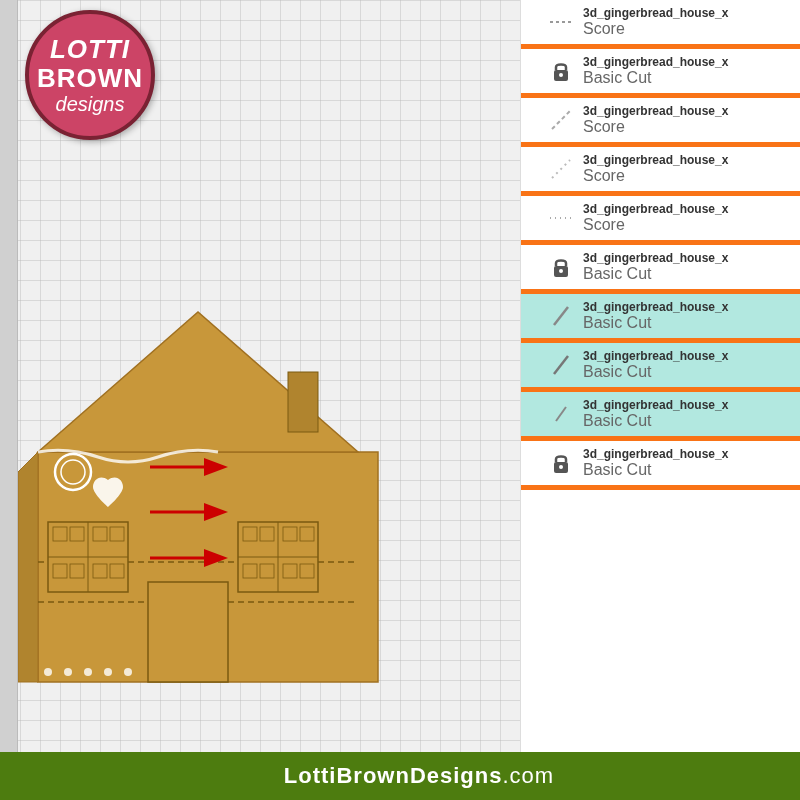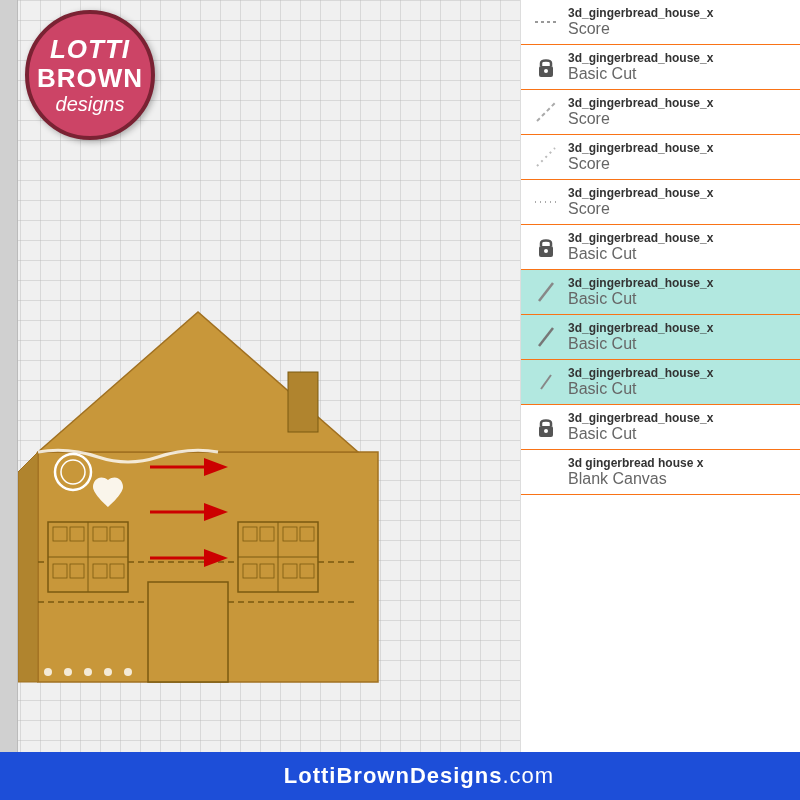--- a/index.html
+++ b/index.html
@@ -114,22 +114,22 @@
       background: #fff;
       border-left: 1px solid #ddd;
       overflow-y: auto;
       display: flex;
       flex-direction: column;
     }
 
     .layer-item {
       display: flex;
       align-items: center;
-      padding: 6px 11px;
-      border-bottom: 1px solid #f97316;
+      padding: 6px 26px;
+      border-bottom: 5px solid #f97316;
       min-height: 44px;
       cursor: pointer;
     }
 
     .layer-item.highlighted {
       background: #b2e8e0;
     }
 
     .layer-icon {
       width: 28px;
@@ -154,21 +154,21 @@
 
     .layer-type {
       font-size: 16px;
       color: #666;
       display: block;
     }
 
     
     .bottom-bar {
       height: 48px;
-      background: #1d4ed8;
+      background: #4d7c0f;
       display: flex;
       align-items: center;
       justify-content: center;
       flex-shrink: 0;
       padding-left: 38px;
     }
 
     .bottom-bar-text {
       color: #fff;
       font-size: 22px;
@@ -422,28 +422,20 @@
             <path d="M4,10 V7 C4,3.5 14,3.5 14,7 V10" fill="none" stroke="#555" stroke-width="2.5"></path>
             <circle cx="9" cy="15" r="2" fill="#fff"></circle>
           </svg>
         </div>
         <div class="layer-info">
           <span class="layer-name">3d_gingerbread_house_x</span>
           <span class="layer-type">Basic Cut</span>
         </div>
       </div>
 
-      <div class="layer-item">
-        <div class="layer-icon">
-        </div>
-        <div class="layer-info">
-          <span class="layer-name">3d gingerbread house x</span>
-          <span class="layer-type">Blank Canvas</span>
-        </div>
-      </div>
 
     </div>
   </div>
 
   <div class="bottom-bar">
     <span class="bottom-bar-text">
       <span>LottiBrownDesigns</span>.com
     </span>
   </div>
 </div>

